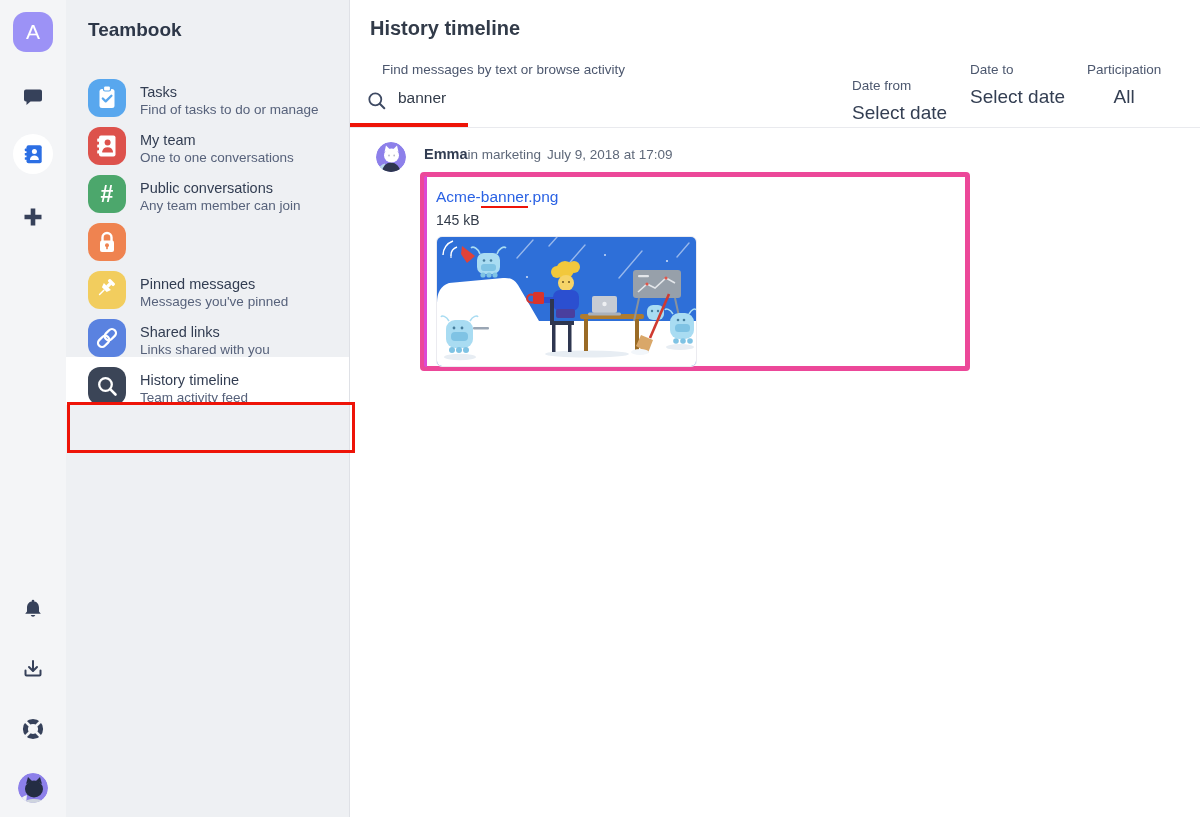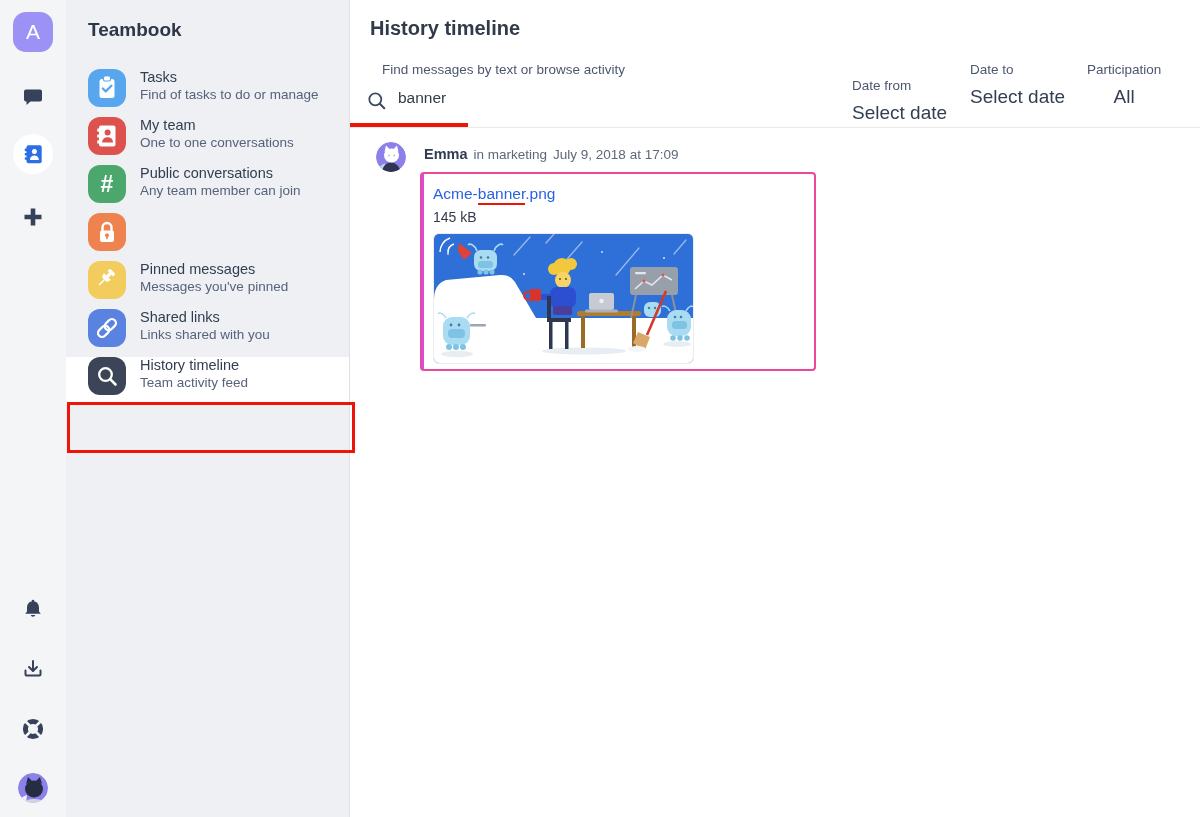--- a/index.html
+++ b/index.html
@@ -14,21 +14,21 @@
         display:flex;align-items:center;justify-content:center;color:#fff;font-size:21px;cursor:pointer;}
   .rail-btn{position:absolute;left:21px;width:24px;height:24px;display:flex;align-items:center;justify-content:center;cursor:pointer;}
   .active-circle{position:absolute;left:13px;top:134px;width:40px;height:40px;border-radius:50%;background:#fff;
         display:flex;align-items:center;justify-content:center;cursor:pointer;}
   .rail-avatar{position:absolute;left:18px;top:773px;width:30px;height:30px;cursor:pointer;}
 
   
   .sidebar{position:relative;width:284px;flex:0 0 284px;background:#eef0f3;border-right:1px solid #dfe1e6;}
   .sb-title{padding:19px 22px 0 22px;font-size:19px;font-weight:bold;color:#2d3748;}
   .sb-list{margin-top:28px;}
-  .sb-item{height:48px;display:flex;align-items:flex-start;padding:0 10px 0 22px;gap:14px;cursor:pointer;}
+  .sb-item{height:48px;display:flex;align-items:flex-end;padding:0 10px 0 22px;gap:14px;cursor:pointer;}
   .sb-item.selected{background:#ffffff;}
   .sq{width:38px;height:38px;border-radius:12px;flex:0 0 38px;display:flex;align-items:center;justify-content:center;}
   .sb-text{display:flex;flex-direction:column;gap:2px;}
   .sb-label{font-size:14.5px;color:var(--txt);}
   .sb-sub{font-size:13.5px;color:var(--sub);}
   .ann-rect{position:absolute;left:1px;top:402px;width:288px;height:51px;border:3px solid var(--ann);
         z-index:6;pointer-events:none;}
 
   
   .main{position:relative;flex:1;background:#fff;}
@@ -40,24 +40,24 @@
         font-size:15.5px;color:#323b49;font-family:inherit;}
   .filter{position:absolute;top:62px;display:flex;flex-direction:column;gap:9px;}
   .filter .f-label{font-size:13.5px;color:#4c576e;}
   .filter .f-value{font-size:19px;color:#333e52;cursor:pointer;}
   .f-datefrom{left:502px;margin-top:16px;} .f-dateto{left:620px;} .f-part{left:737px;align-items:center;}
   .ann-search{position:absolute;left:0;top:123px;width:118px;height:4px;background:var(--ann);z-index:3;pointer-events:none;}
 
   .result{position:relative;height:688px;}
   .avatar{position:absolute;left:26px;top:14px;width:30px;height:30px;}
   .msg-head{position:absolute;left:74px;top:18px;font-size:13.5px;color:#5e6879;}
-  .msg-author{font-size:14.5px;font-weight:bold;color:var(--txt);margin-right:6px;}
+  .msg-author{font-size:14.5px;font-weight:bold;color:var(--txt);}
   .msg-channel{margin-right:6px;}
-  .file-card{position:absolute;left:70px;top:44px;width:396px;height:199px;background:#fff;
-        border:2px solid #ec4899;border-radius:4px;padding:11px 12px 14px 11px;}
+  .file-card{position:absolute;left:70px;top:44px;width:550px;height:199px;background:#fff;
+        border:5px solid #ec4899;border-radius:4px;padding:11px 12px 14px 11px;}
   .card-accent{position:absolute;left:-1px;top:-1px;bottom:-1px;width:3px;background:#dc49d4;border-radius:2px 0 0 2px;}
   .file-name{font-size:15.5px;color:#2a62e4;text-decoration:none;display:inline-block;}
   .ann-banner{border-bottom:2.5px solid var(--ann);padding-bottom:1px;}
   .file-size{margin-top:6px;font-size:14px;color:#323b49;}
   .thumb{margin-top:8px;width:261px;height:131px;border:1px solid #ebebf0;border-radius:6px;overflow:hidden;cursor:pointer;}
 </style>
 </head>
 <body>
 
 <div class="layout">

